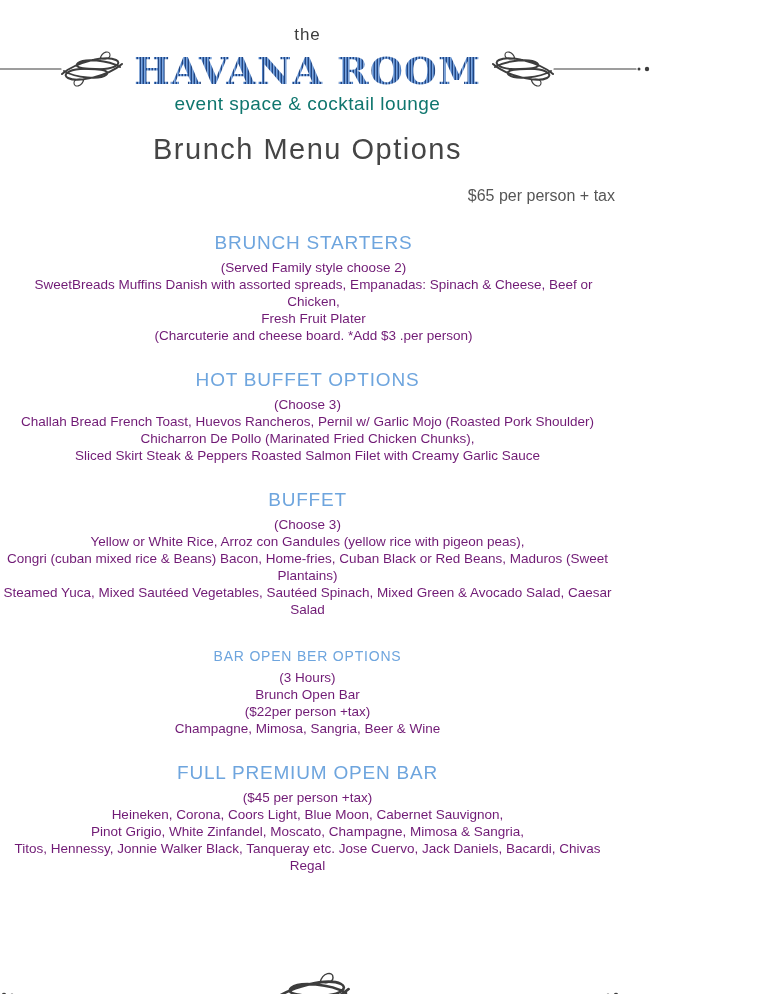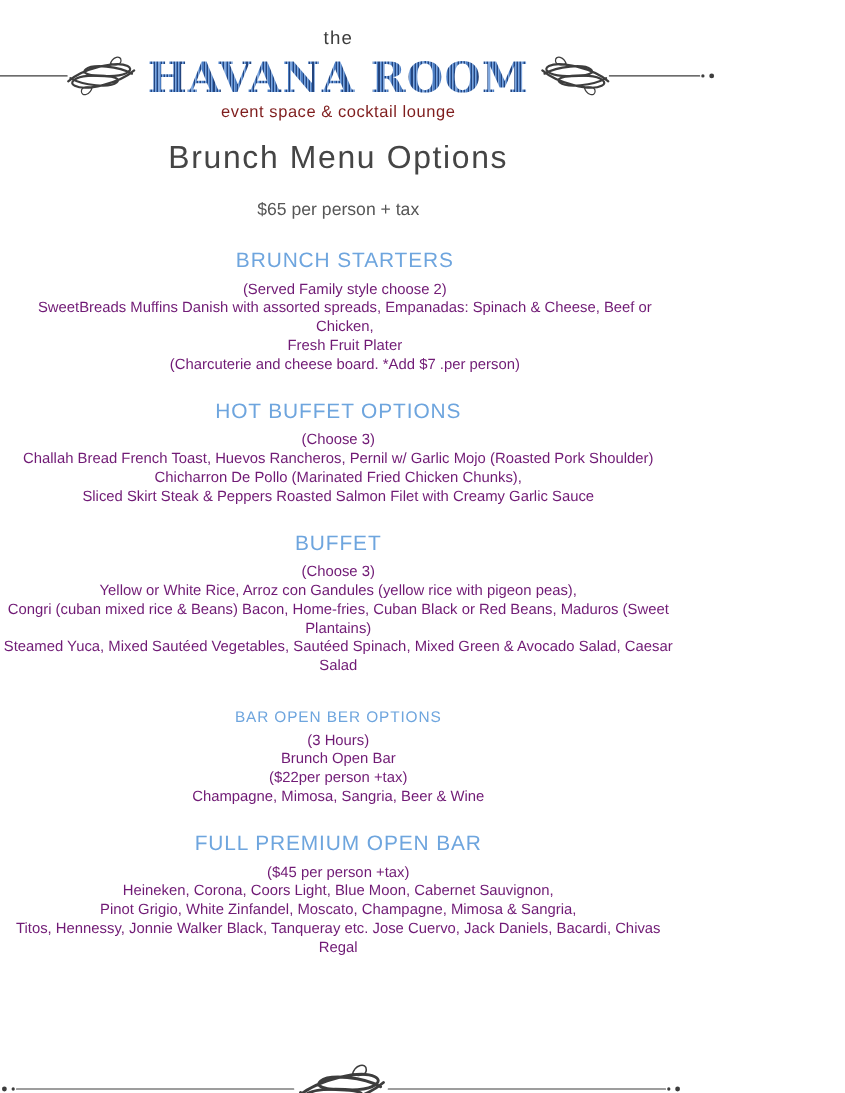--- a/index.html
+++ b/index.html
@@ -31,27 +31,27 @@
       background: repeating-linear-gradient(90deg,
         #24457e 0px, #24457e 1px,
         #7fa6dc 1px, #7fa6dc 2px,
         #4a7cc2 2px, #4a7cc2 3px);
       -webkit-background-clip: text;
       background-clip: text;
       color: transparent;
       -webkit-text-fill-color: transparent;
     }
   }
-  .tagline { font-size: 15px; font-weight: 300; color: #7f1d1d; letter-spacing: 0.5px; margin-top: 1px; }
+  .tagline { font-size: 19px; font-weight: 300; color: #0f766e; letter-spacing: 0.5px; margin-top: 1px; }
 
   .page-title {
     font-size: 29px; font-weight: 300; color: #454545;
     letter-spacing: 1.5px; margin-top: 17px; line-height: 34px;
   }
-  .price-note { font-size: 16px; font-weight: 300; color: #565656; margin-top: 21px; }
+  .price-note { font-size: 16px; font-weight: 300; color: #565656; margin-top: 21px; text-align: right; }
 
   
   .section { margin-top: 25px; }
   .section.first { margin-top: 27px; padding-left: 12px; }
   .section.tight { margin-top: 29px; }
   .sec-heading {
     color: #6ea5de; font-weight: 400; letter-spacing: 0.8px;
     margin: 0 0 5px 0; line-height: 22px;
   }
   .sec-heading.large { font-size: 19px; }
@@ -105,21 +105,21 @@
   </header>
 
   <h1 class="page-title">Brunch Menu Options</h1>
   <div class="price-note">$65 per person + tax</div>
 
   <section class="section first">
     <h2 class="sec-heading large">BRUNCH STARTERS</h2>
     <p>(Served Family style choose 2)</p>
     <p>SweetBreads Muffins Danish with assorted spreads, Empanadas: Spinach &amp; Cheese, Beef or Chicken,</p>
     <p>Fresh Fruit Plater</p>
-    <p>(Charcuterie and cheese board. *Add $7 .per person)</p>
+    <p>(Charcuterie and cheese board. *Add $3 .per person)</p>
   </section>
 
   <section class="section">
     <h2 class="sec-heading large">HOT BUFFET OPTIONS</h2>
     <p>(Choose 3)</p>
     <p>Challah Bread French Toast, Huevos Rancheros, Pernil w/ Garlic Mojo (Roasted Pork Shoulder)</p>
     <p>Chicharron De Pollo (Marinated Fried Chicken Chunks),</p>
     <p>Sliced Skirt Steak &amp; Peppers Roasted Salmon Filet with Creamy Garlic Sauce</p>
   </section>
 

